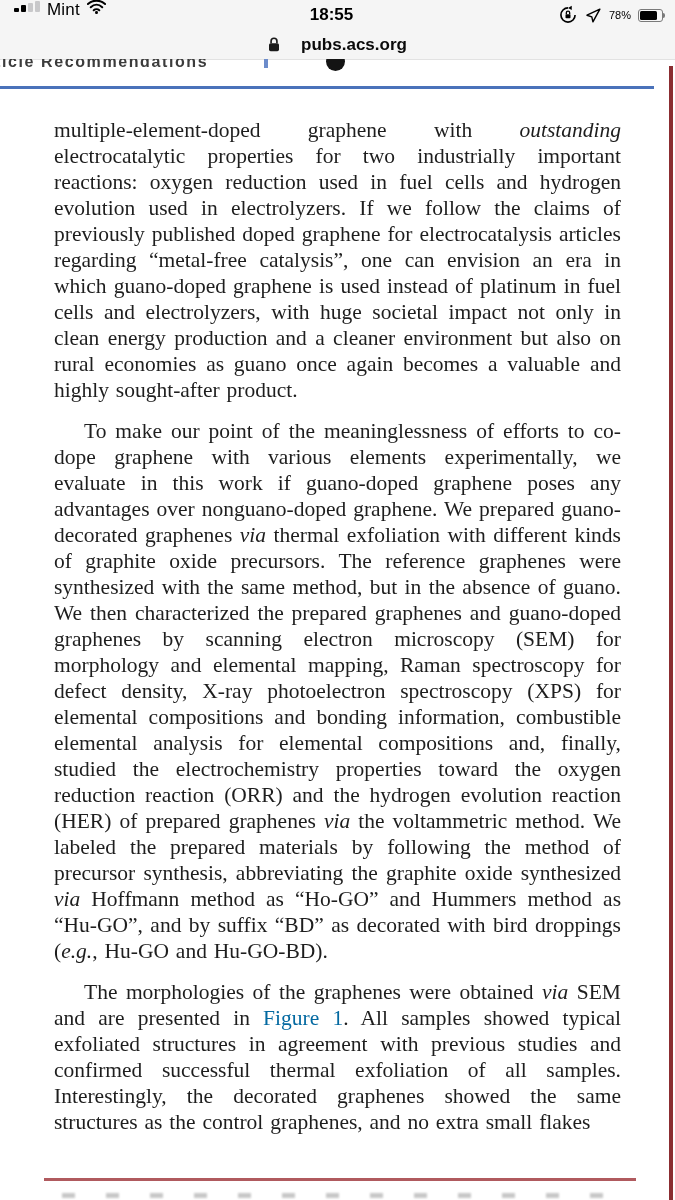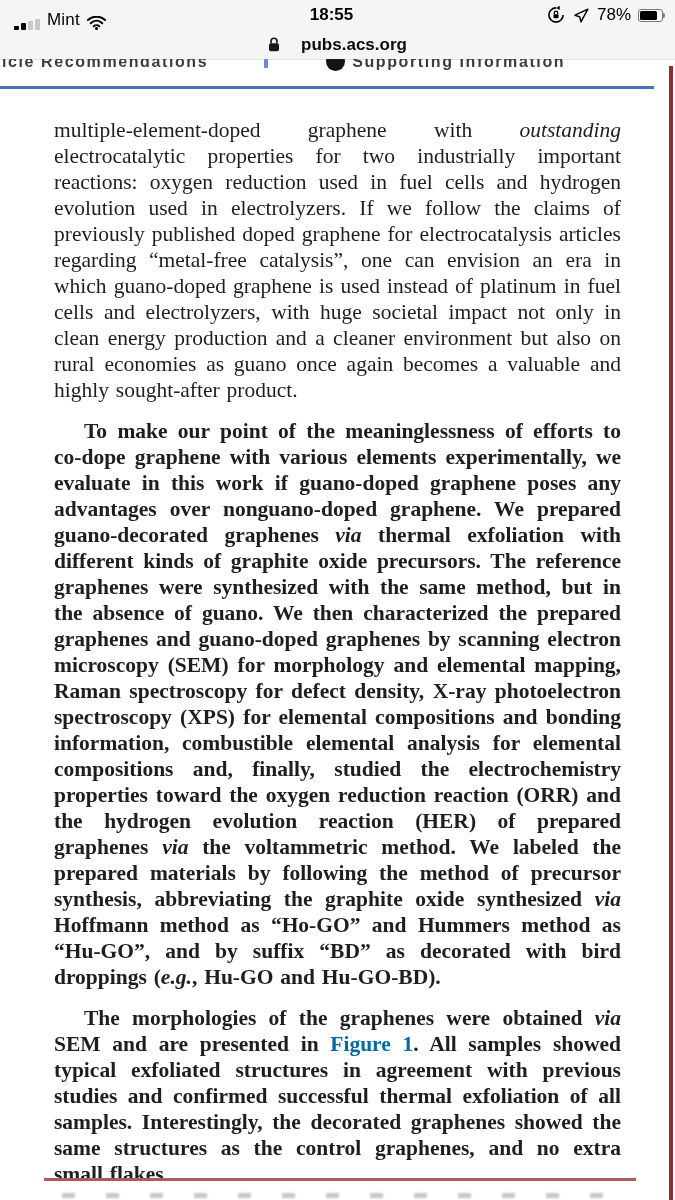--- a/index.html
+++ b/index.html
@@ -5,32 +5,32 @@
   html,body{margin:0;padding:0;background:#fff;}
   .page{
     position:relative;width:675px;height:1200px;background:#ffffff;
     overflow:hidden;font-family:"Liberation Serif",serif;
   }
   
   .statusbar{
     position:absolute;top:0;left:0;width:675px;height:30px;background:#f5f5f5;
     font-family:"Liberation Sans",sans-serif;color:#000;
   }
-  .sb-left{position:absolute;left:14px;top:0;height:30px;display:flex;align-items:flex-end;gap:7px;}
+  .sb-left{position:absolute;left:14px;top:0;height:30px;display:flex;align-items:flex-start;gap:7px;}
   .signal{display:flex;align-items:flex-end;gap:2px;height:12px;}
   .signal i{display:block;width:5px;border-radius:1px;background:#000;}
   .signal i.b1{height:4px;} .signal i.b2{height:7px;}
   .signal i.b3{height:9px;background:#c8c8ca;} .signal i.b4{height:11px;background:#c8c8ca;}
   .carrier{font-size:17px;font-weight:400;letter-spacing:.2px;}
   .sb-time{
     position:absolute;left:0;right:12px;top:0;height:30px;display:flex;align-items:center;justify-content:center;
     font-size:17px;font-weight:600;
   }
   .sb-right{position:absolute;right:10px;top:0;height:30px;display:flex;align-items:center;gap:7px;}
-  .battery-pct{font-size:17px;font-weight:400;}
+  .battery-pct{font-size:11px;font-weight:400;}
   .battery{position:relative;width:27px;height:13px;}
   .battery .shell{position:absolute;left:0;top:0;width:23px;height:11px;border:1px solid #7a7a7a;border-radius:3px;}
   .battery .fill{position:absolute;left:2px;top:2px;width:17px;height:9px;background:#000;border-radius:1.5px;}
   .battery .tip{position:absolute;right:0;top:4px;width:2px;height:5px;background:#7a7a7a;border-radius:0 2px 2px 0;}
   
   .urlbar{
     position:absolute;top:30px;left:0;width:675px;height:29px;background:#f5f5f5;
     display:flex;align-items:center;justify-content:center;gap:21px;
     font-family:"Liberation Sans",sans-serif;font-size:17px;font-weight:600;color:#0a0a0a;
     border-bottom:1px solid #e2e2e2;
@@ -51,21 +51,21 @@
   .edge-line{position:absolute;top:66px;right:2px;width:4px;height:1134px;background:#8b2d31;}
   .smudge{
     position:absolute;top:1193px;left:62px;width:555px;height:5px;opacity:.55;filter:blur(1px);
     background:repeating-linear-gradient(90deg,#9a9a9a 0 13px,transparent 13px 44px);
   }
   
   .article{position:absolute;top:102px;left:39px;width:597px;color:#1e1e1e;}
   .article p{
     margin:15px;text-align:justify;font-size:21.5px;line-height:26px;word-spacing:1.5px;
   }
-  .article p.indent{text-indent:30px;font-weight:bold;}
+  .article p.indent{text-indent:30px;}
   .seg-i{font-style:italic;}
   .seg-link{color:#0369a1;}
   
   .icon{display:block;}
 </style>
 </head>
 <body>
 
 <div class="page">
 
@@ -111,21 +111,20 @@
       <path d="M3.5 7.5 V5 a3.5 3.5 0 0 1 7 0 V7.5" fill="none" stroke="#1a1a1a" stroke-width="2"></path>
     </svg>
     <span>pubs.acs.org</span>
   </div>
 
   <div class="navrow">
     <div class="navrow-inner">
       <span class="nav-left">Article Recommendations</span>
       <span class="nav-tick"></span>
       <span class="nav-dot"></span>
-      <span>Supporting Information</span>
     </div>
   </div>
 
   <div class="blue-divider"></div>
 
   <div class="article">
     <p><span>multiple-element-doped graphene with </span><span class="seg-i">outstanding</span><span> electrocatalytic properties for two industrially important reactions: oxygen reduction used in fuel cells and hydrogen evolution used in electrolyzers. If we follow the claims of previously published doped graphene for electrocatalysis articles regarding “metal-free catalysis”, one can envision an era in which guano-doped graphene is used instead of platinum in fuel cells and electrolyzers, with huge societal impact not only in clean energy production and a cleaner environment but also on rural economies as guano once again becomes a valuable and highly sought-after product.</span></p>
     <p class="indent"><span>To make our point of the meaninglessness of efforts to co-dope graphene with various elements experimentally, we evaluate in this work if guano-doped graphene poses any advantages over nonguano-doped graphene. We prepared guano-decorated graphenes </span><span class="seg-i">via</span><span> thermal exfoliation with different kinds of graphite oxide precursors. The reference graphenes were synthesized with the same method, but in the absence of guano. We then characterized the prepared graphenes and guano-doped graphenes by scanning electron microscopy (SEM) for morphology and elemental mapping, Raman spectroscopy for defect density, X-ray photoelectron spectroscopy (XPS) for elemental compositions and bonding information, combustible elemental analysis for elemental compositions and, finally, studied the electrochemistry properties toward the oxygen reduction reaction (ORR) and the hydrogen evolution reaction (HER) of prepared graphenes </span><span class="seg-i">via</span><span> the voltammetric method. We labeled the prepared materials by following the method of precursor synthesis, abbreviating the graphite oxide synthesized </span><span class="seg-i">via</span><span> Hoffmann method as “Ho-GO” and Hummers method as “Hu-GO”, and by suffix “BD” as decorated with bird droppings (</span><span class="seg-i">e.g.</span><span>, Hu-GO and Hu-GO-BD).</span></p>
     <p class="indent"><span>The morphologies of the graphenes were obtained </span><span class="seg-i">via</span><span> SEM and are presented in </span><span class="seg-link">Figure 1</span><span>. All samples showed typical exfoliated structures in agreement with previous studies and confirmed successful thermal exfoliation of all samples. Interestingly, the decorated graphenes showed the same structures as the control graphenes, and no extra small flakes</span></p>
   </div>

